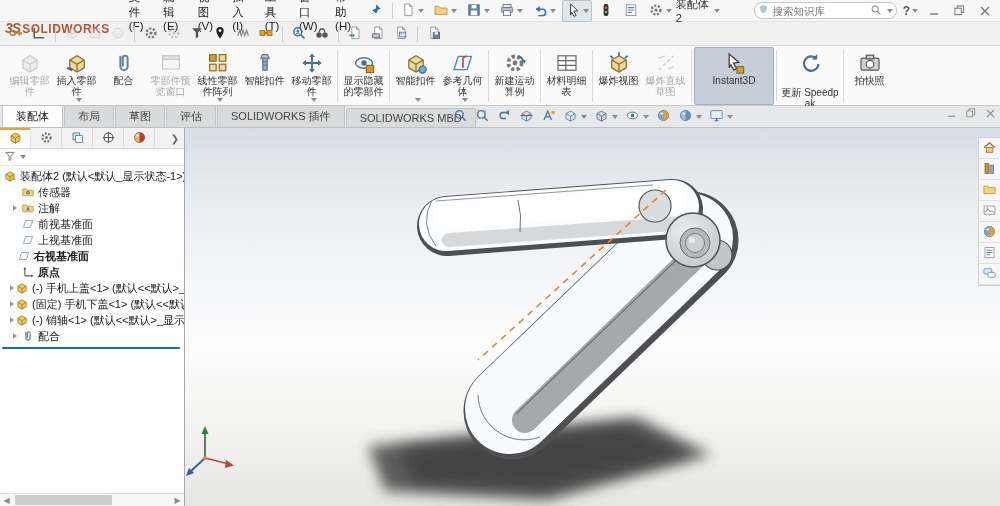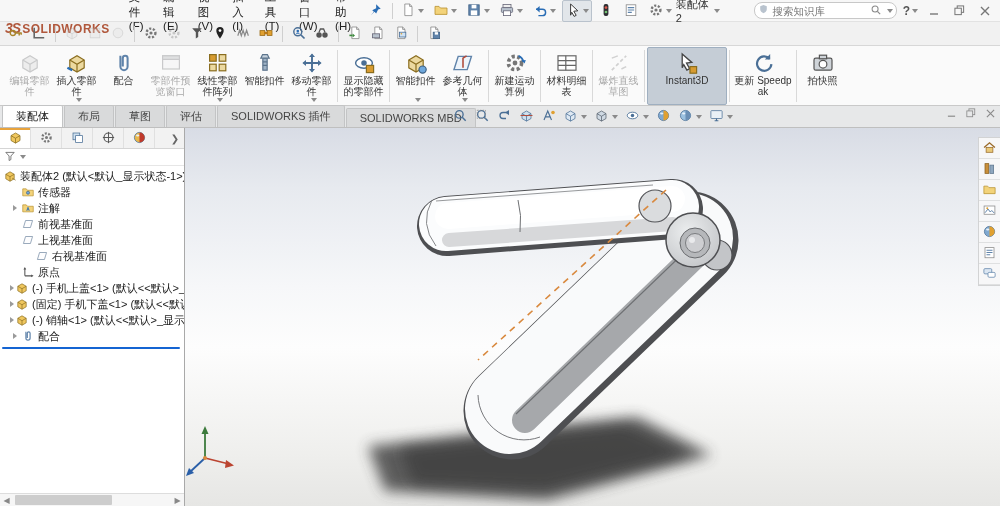--- a/index.html
+++ b/index.html
@@ -456,41 +456,51 @@
     <div class="rbtn">
       <span class="ric">
         <svg width="24" height="24" viewBox="0 0 20 20">
           <rect x="2.5" y="4" width="15" height="12" fill="#fff" stroke="#666"></rect>
           <path d="M2.5 8h15M2.5 12h15M9 4v12" stroke="#666"></path>
         </svg>
       </span>
     <span class="rlb">材料明细表</span>
     </div>
     <span class="rsep"></span>
+    <div class="rbtn">
+      <span class="ric">
+        <svg width="24" height="24" viewBox="0 0 20 20">
+          <path d="M4 7.5l6-3.5 6 3.5v6.5l-6 3.5-6-3.5z" fill="#ecd9a0" stroke="#8a6d1f" stroke-width="1"></path>
+          <path d="M4 7.5l6 3.5 6-3.5M10 11v6.5" fill="none" stroke="#8a6d1f" stroke-width="1"></path>
+          <path d="M10 1v3M3 4l2 2M17 4l-2 2" stroke="#2a6db5" stroke-width="1.5"></path>
+        </svg>
+      </span>
+    <span class="rlb">爆炸视图</span>
+    </div>
     <div class="rbtn disabled">
       <span class="ric">
         <svg width="24" height="24" viewBox="0 0 20 20">
           <path d="M4 16L16 4" stroke="#999" stroke-width="1.4" stroke-dasharray="3 2"></path>
           <path d="M4 6L9 4M12 15l4-2" stroke="#999" stroke-width="1.2"></path>
         </svg>
       </span>
     <span class="rlb">爆炸直线草图</span>
     </div>
     <span class="rsep"></span>
     <div class="rbtn active" style="width: 80px;">
       <span class="ric">
         <svg width="24" height="24" viewBox="0 0 20 20">
           <path d="M6 2.5l8 7-4.4.6 2.6 4.6-2.3 1.2-2.6-4.6L6 14z" fill="#fff" stroke="#444" stroke-width="1.1"></path>
           <rect x="12.5" y="13" width="5.5" height="5.5" fill="#d79b30" stroke="#8a6d1f"></rect>
         </svg>
       </span>
     <span class="rlb">Instant3D</span>
     </div>
     <span class="rsep"></span>
-    <div class="rbtn" style="width: 62px;">
+    <div class="rbtn" style="width: 62px; gap: 12px;">
       <span class="ric">
         <svg width="24" height="24" viewBox="0 0 20 20">
           <path d="M15.5 6.5A6 6 0 1 0 17 11" fill="none" stroke="#4a6f96" stroke-width="1.8"></path>
           <path d="M16 2.5v4.5h-4.5z" fill="#4a6f96"></path>
         </svg>
       </span>
     <span class="rlb">更新 Speedpak</span>
     </div>
     <span class="rsep"></span>
     <div class="rbtn">
@@ -695,30 +705,30 @@
         </div>
         <div class="trow" style="padding-left: 10px;">
           <span class="arr"></span>
     <span class="ti">
             <svg width="14" height="14" viewBox="0 0 20 20">
               <path d="M6.5 5h10l-3 10h-10z" fill="#fdfdfe" stroke="#7c91a8" stroke-width="1.1"></path>
             </svg>
           </span>
     <span class="tl">上视基准面</span>
         </div>
-        <div class="trow" style="padding-left: 24px;">
+        <div class="trow" style="padding-left: 6px; font-weight: bold;">
           <span class="arr"></span>
     <span class="ti">
             <svg width="14" height="14" viewBox="0 0 20 20">
               <path d="M6.5 5h10l-3 10h-10z" fill="#fdfdfe" stroke="#7c91a8" stroke-width="1.1"></path>
             </svg>
           </span>
     <span class="tl">右视基准面</span>
         </div>
-        <div class="trow" style="padding-left: 10px;">
+        <div class="trow" style="padding-left: 10px; font-weight: bold;">
           <span class="arr"></span>
     <span class="ti">
             <svg width="14" height="14" viewBox="0 0 20 20">
               <path d="M5.5 15.5V5M5.5 15.5H16" stroke="#555" stroke-width="1.5" fill="none"></path>
               <path d="M5.5 3l-2 3.4h4zM18 15.5l-3.4-2v4z" fill="#555"></path>
             </svg>
           </span>
     <span class="tl">原点</span>
         </div>
         <div class="trow" style="padding-left: 10px;">

